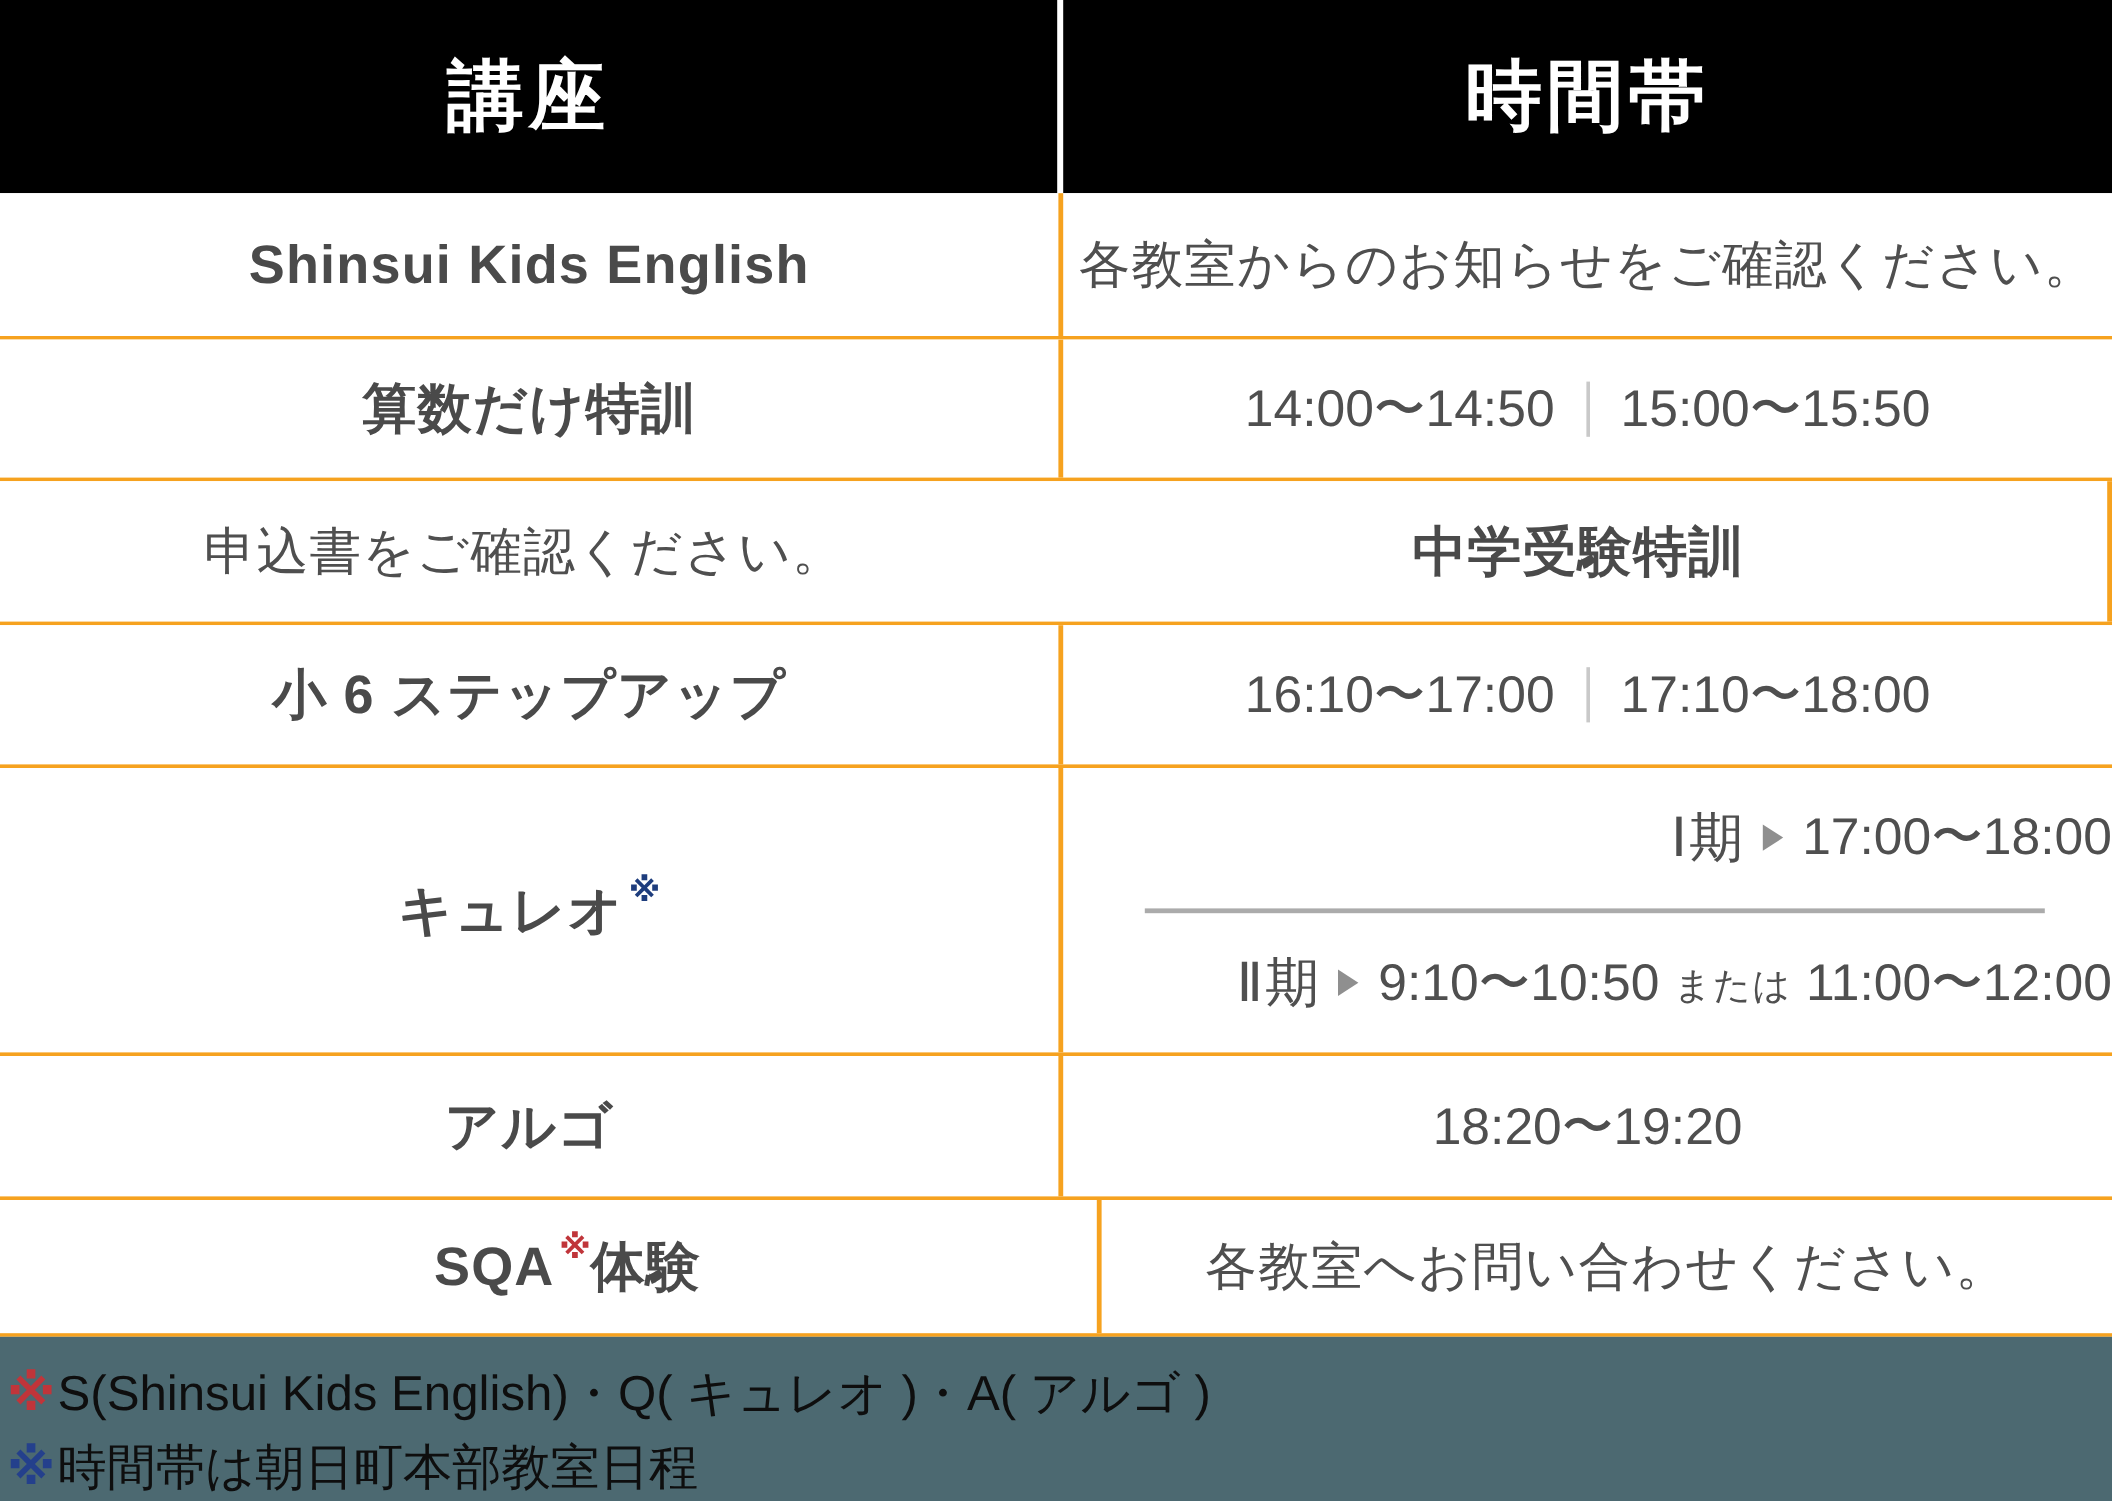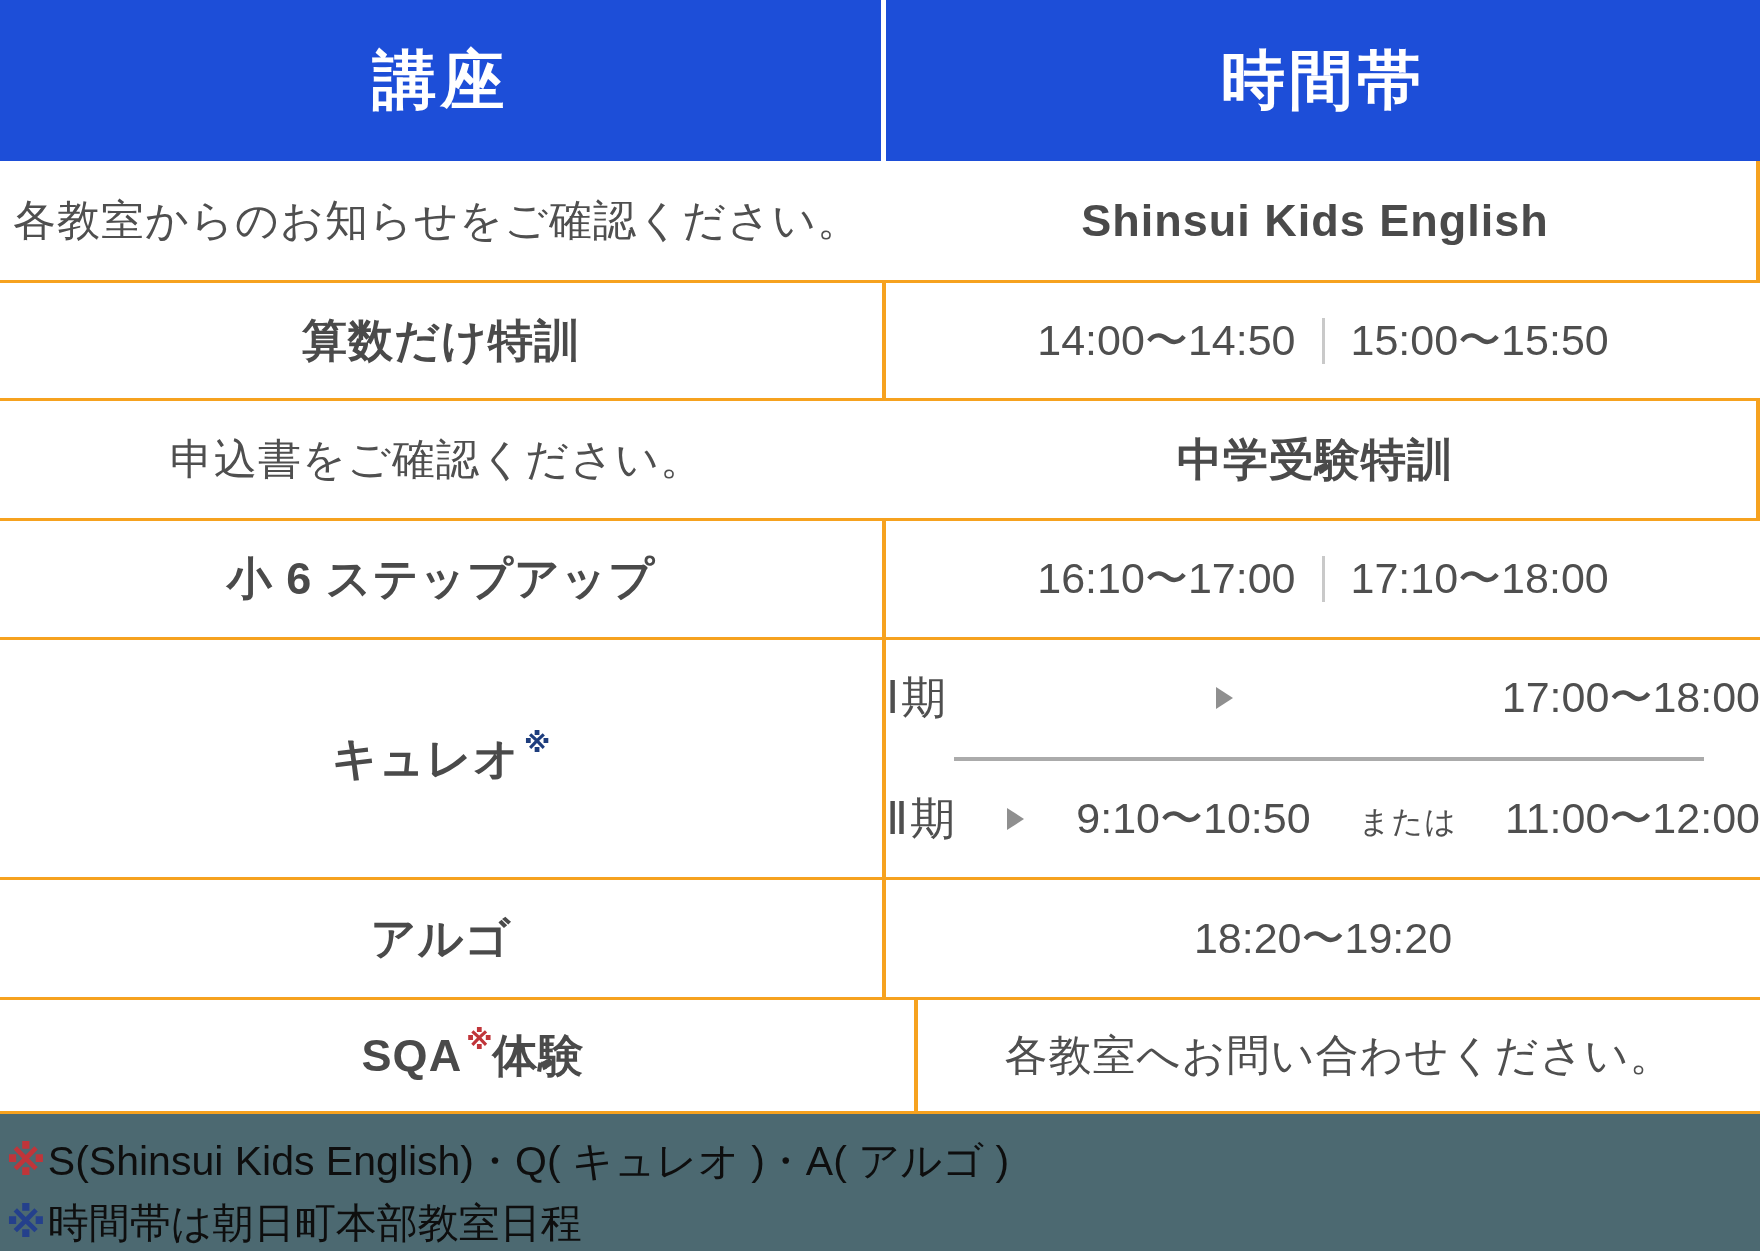--- a/index.html
+++ b/index.html
@@ -7,21 +7,21 @@
     position:relative;
     width:1760px;height:1251px;
     overflow:hidden;
     font-family:"Liberation Sans","DejaVu Sans",sans-serif;
     display:flex;flex-direction:column;
     background:#ffffff;
   }
   
   .thead{
     display:flex;height:161px;flex:0 0 161px;
-    background:#1d4ed8;color:#ffffff;
+    background:#000000;color:#ffffff;
   }
   .thead .cell{
     display:flex;align-items:center;justify-content:center;
     font-size:64px;font-weight:bold;letter-spacing:4px;
   }
   .thead .cell.left{width:886px;border-right:5px solid #ffffff;box-sizing:border-box;}
   .thead .cell.right{flex:1;}
   
   .trow{
     display:flex;box-sizing:border-box;
@@ -54,21 +54,21 @@
   
   .sup{
     font-size:27px;font-weight:bold;
     position:relative;top:-16px;margin-left:4px;letter-spacing:0;
   }
   .sup.red{color:#c0353a;}
   .sup.navy{color:#1e3d7d;}
   
   .cell.right.split{flex-direction:column;align-items:stretch;justify-content:center;padding:0;}
   .subrow{
-    flex:1;display:flex;align-items:center;justify-content:space-between;
+    flex:1;display:flex;align-items:center;justify-content:flex-end;
     font-size:45px;color:#4f4f4f;
   }
   .subdivider{
     height:4px;background:#ababab;
     margin-left:68px;margin-right:56px;flex:0 0 4px;
   }
   .period-label{font-weight:400;color:#4f4f4f;letter-spacing:2px;}
   .tri{
     width:0;height:0;flex:0 0 0;
     border-left:17px solid #8f8f8f;
@@ -100,25 +100,25 @@
   <div class="thead">
     <div class="cell left">
       <span>講座</span>
     </div>
     <div class="cell right">
       <span>時間帯</span>
     </div>
   </div>
 
   <div class="trow r1">
+    <div class="cell left">
+      <span>Shinsui Kids English</span>
+    </div>
     <div class="cell right">
       <span>各教室からのお知らせをご確認ください。</span>
-    </div>
-    <div class="cell left">
-      <span>Shinsui Kids English</span>
     </div>
   </div>
 
   <div class="trow r2">
     <div class="cell left">
       <span>算数だけ特訓</span>
     </div>
     <div class="cell right">
       <span class="time">14:00〜14:50</span>
       <span class="vbar"></span>

